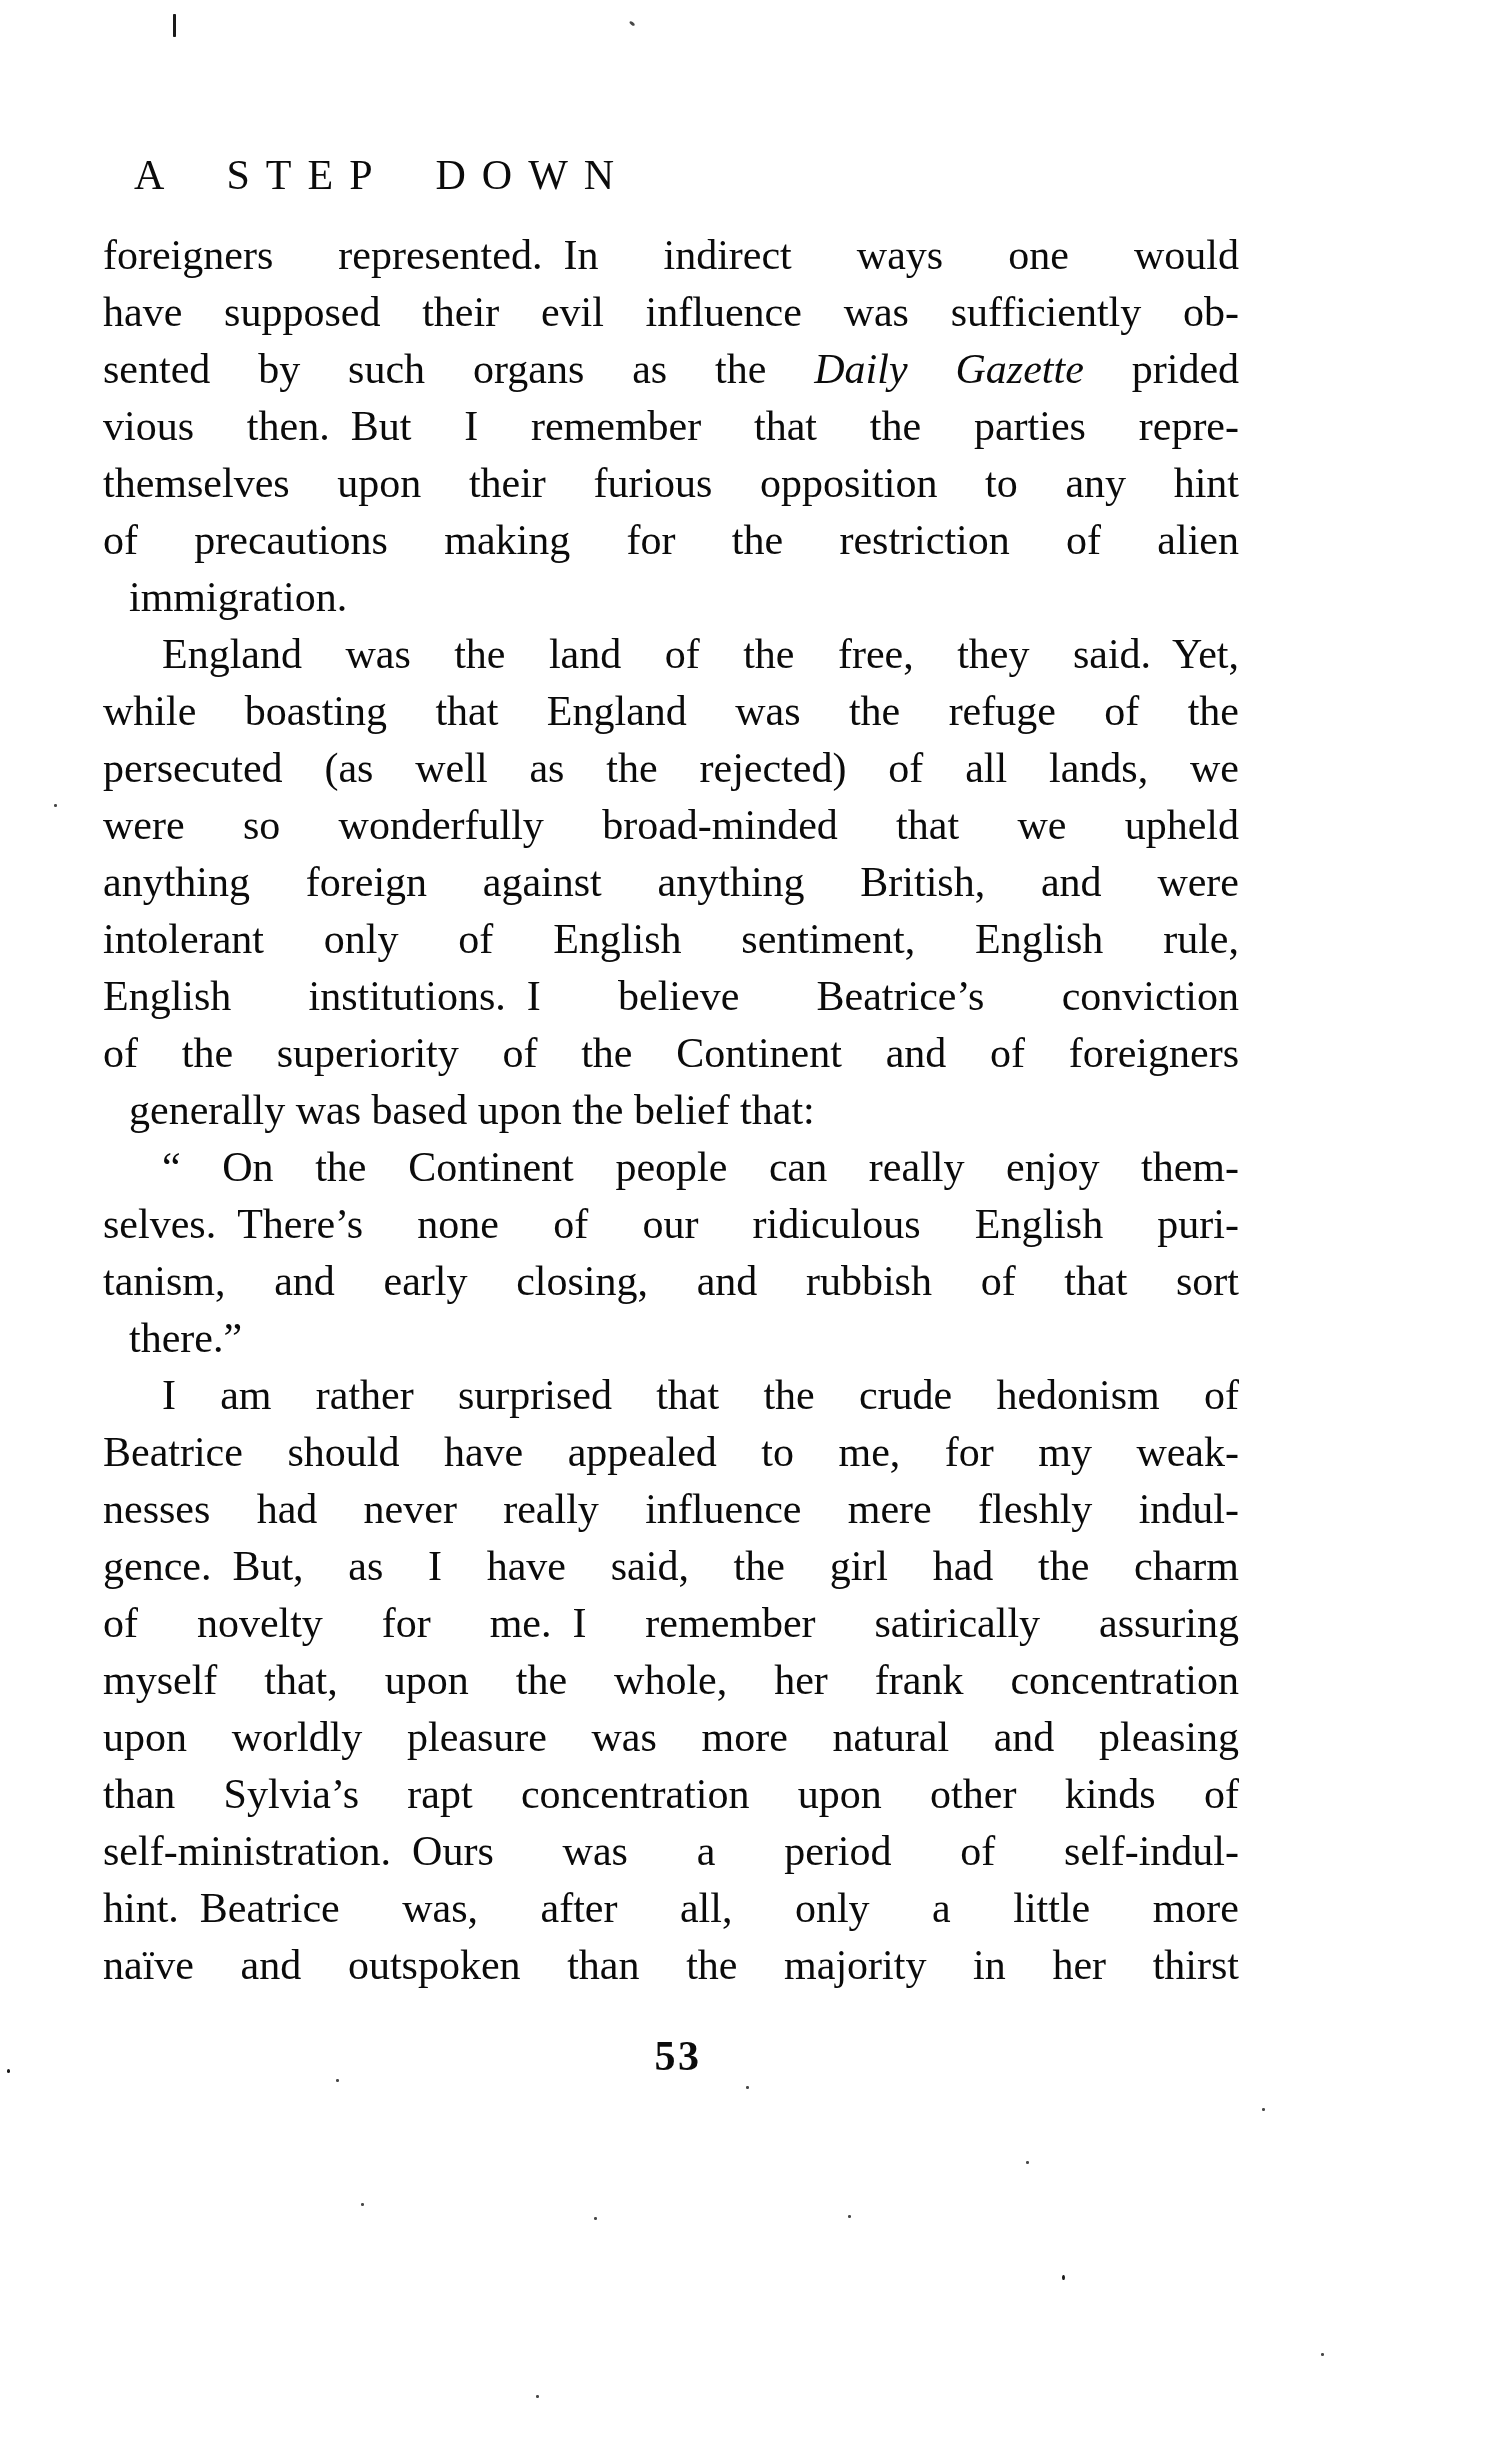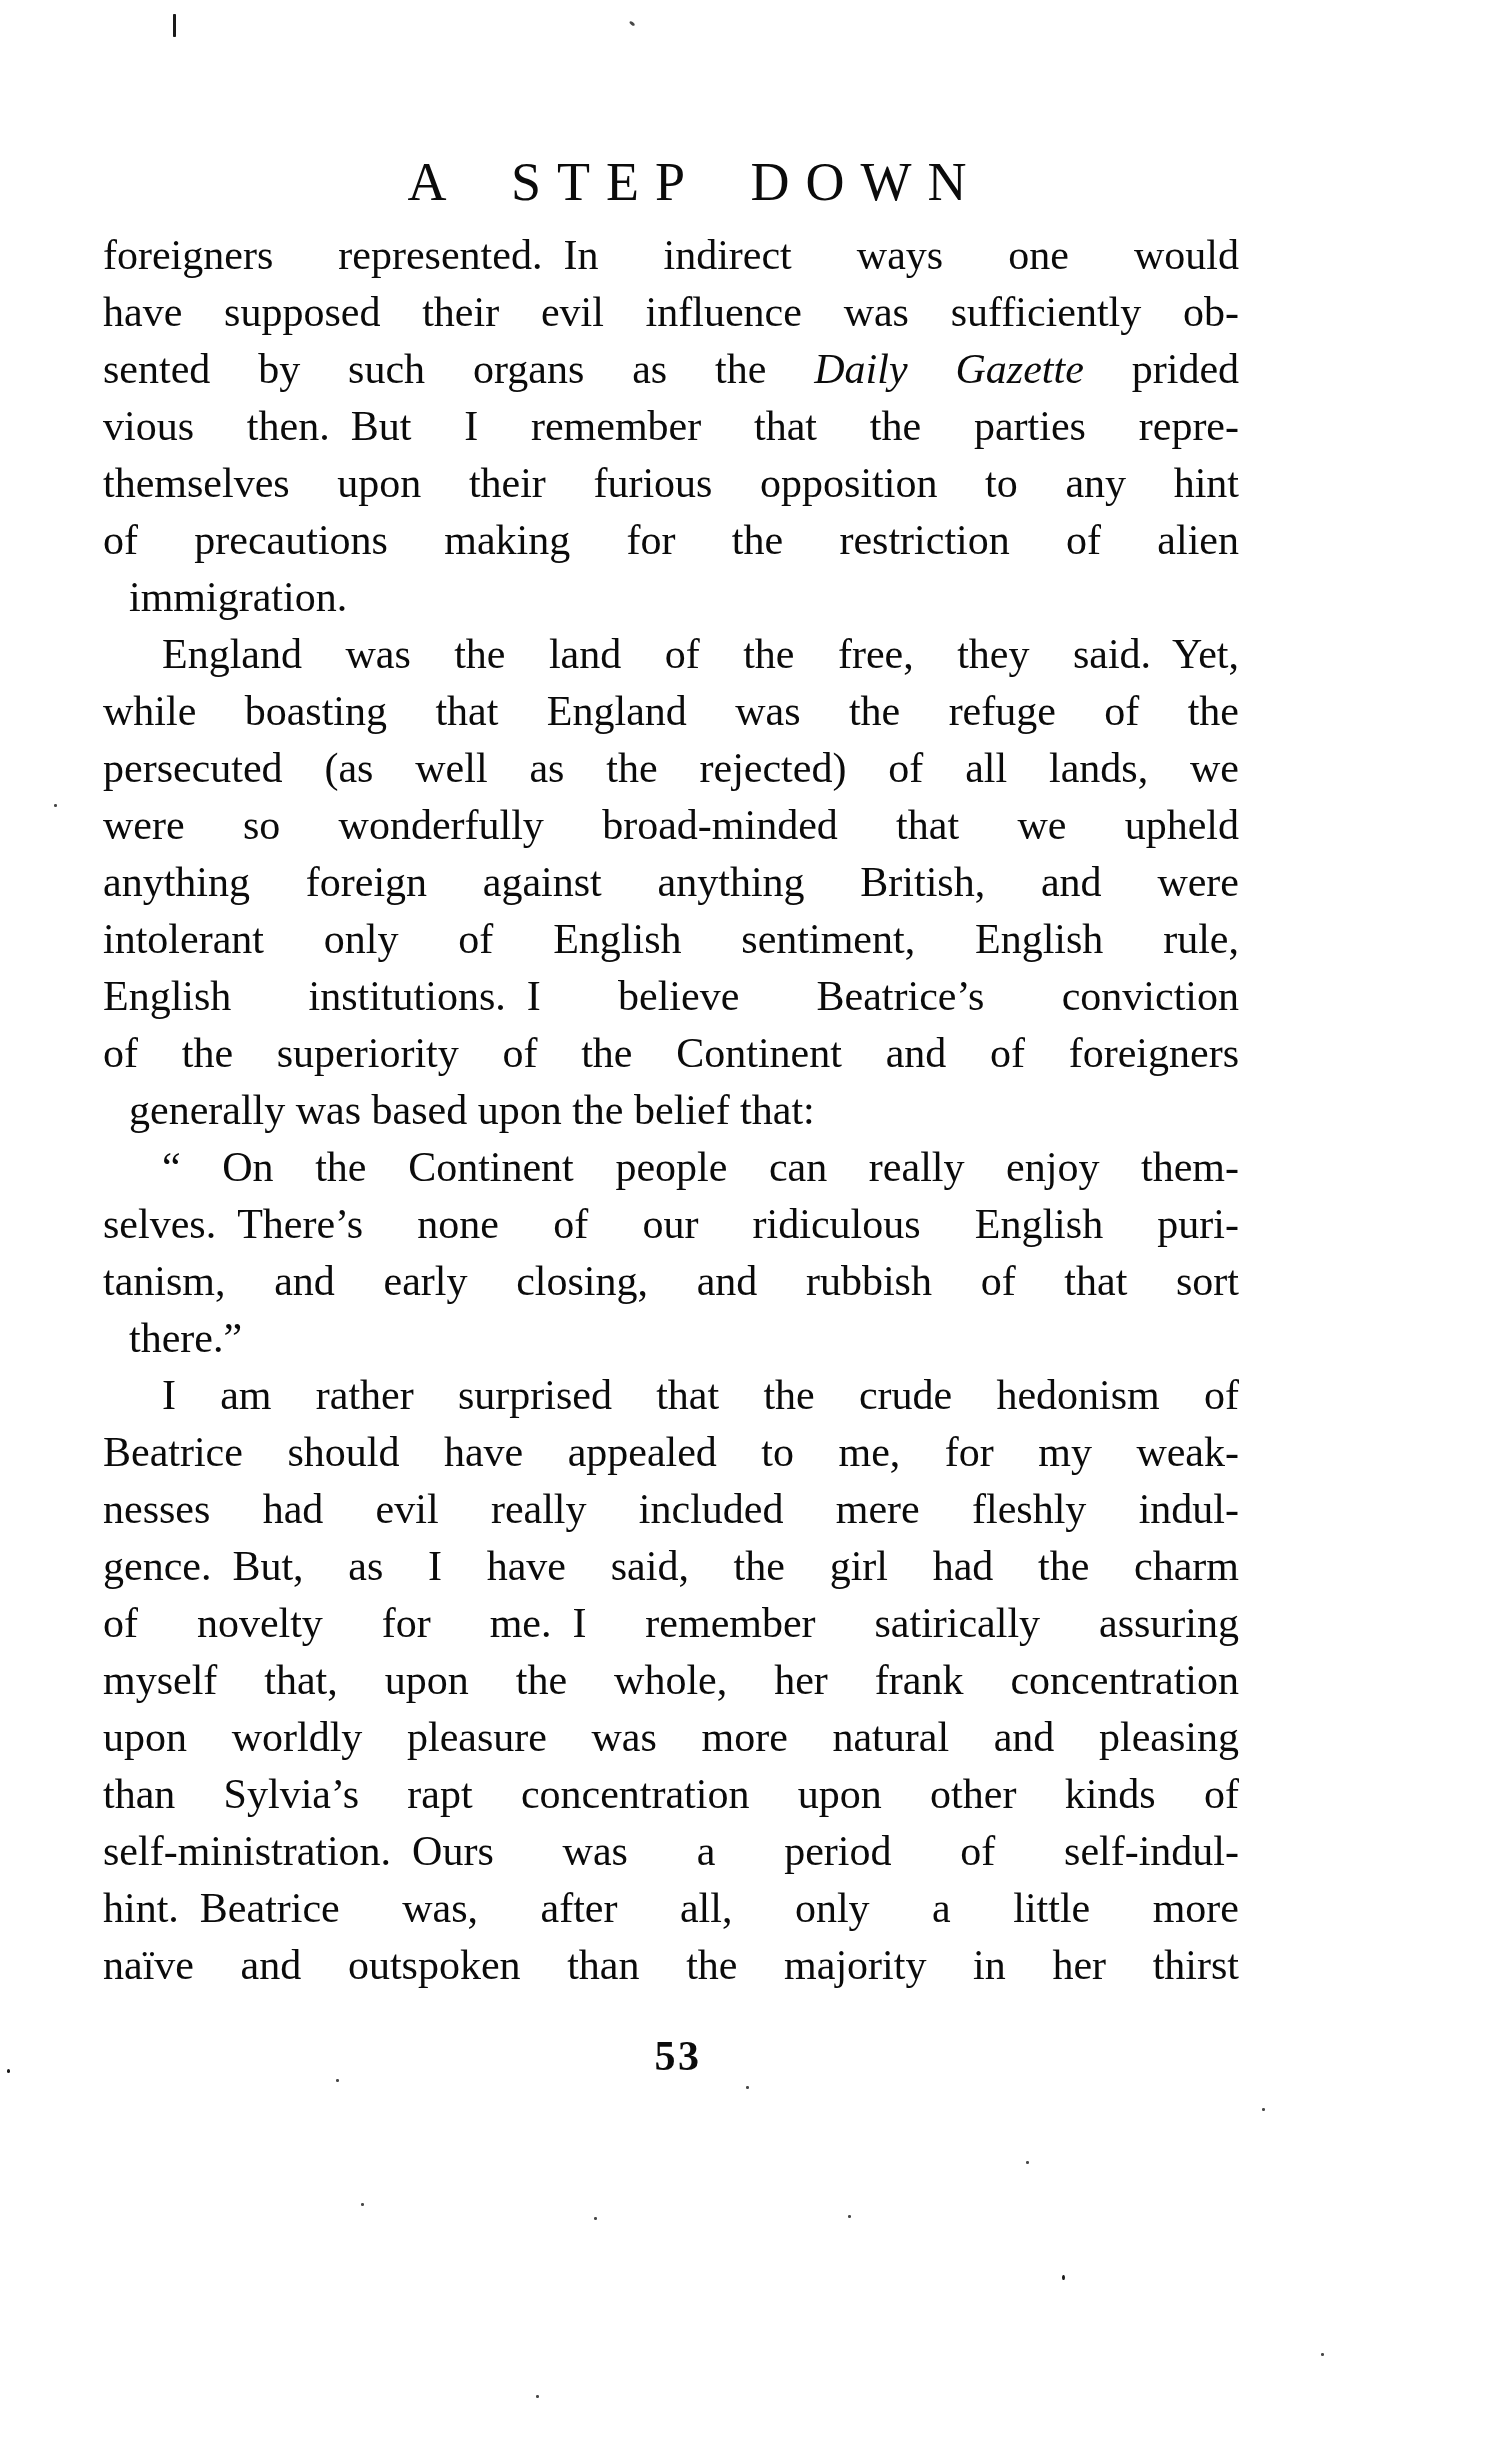--- a/index.html
+++ b/index.html
@@ -6,24 +6,23 @@
   .page{
     position:relative;
     width:1507px;height:2450px;
     background:#ffffff;
     color:#0b0b0b;
     font-family:"Liberation Serif", "DejaVu Serif", serif;
     overflow:hidden;
   }
   .title{
     position:absolute;
-    left:103px; top:151px; width:1136px;
+    left:110px; top:151px; width:1136px;
     padding-left:24px;
-    text-align:center;
-    font-size:54px;
+    font-size:42px;
     letter-spacing:16px;
     word-spacing:22px;
     white-space:nowrap;
   }
   .body{
     position:absolute;
     left:103px; top:227px; width:1136px;
     font-size:42px;
     line-height:57px;
   }
@@ -81,21 +80,21 @@
       </div>
       <div class="paragraph">
         <div class="line indent">“ On the Continent people can really enjoy them-</div>
         <div class="line">selves. There’s none of our ridiculous English puri-</div>
         <div class="line">tanism, and early closing, and rubbish of that sort</div>
         <div class="line last">there.”</div>
       </div>
       <div class="paragraph">
         <div class="line indent">I am rather surprised that the crude hedonism of</div>
         <div class="line">Beatrice should have appealed to me, for my weak-</div>
-        <div class="line">nesses had evil really included mere fleshly indul-</div>
+        <div class="line">nesses had never really influence mere fleshly indul-</div>
         <div class="line">gence. But, as I have said, the girl had the charm</div>
         <div class="line">of novelty for me. I remember satirically assuring</div>
         <div class="line">myself that, upon the whole, her frank concentration</div>
         <div class="line">upon worldly pleasure was more natural and pleasing</div>
         <div class="line">than Sylvia’s rapt concentration upon other kinds of</div>
         <div class="line">self-ministration. Ours was a period of self-indul-</div>
         <div class="line">hint. Beatrice was, after all, only a little more</div>
         <div class="line">naïve and outspoken than the majority in her thirst</div>
       </div>
     </div>

